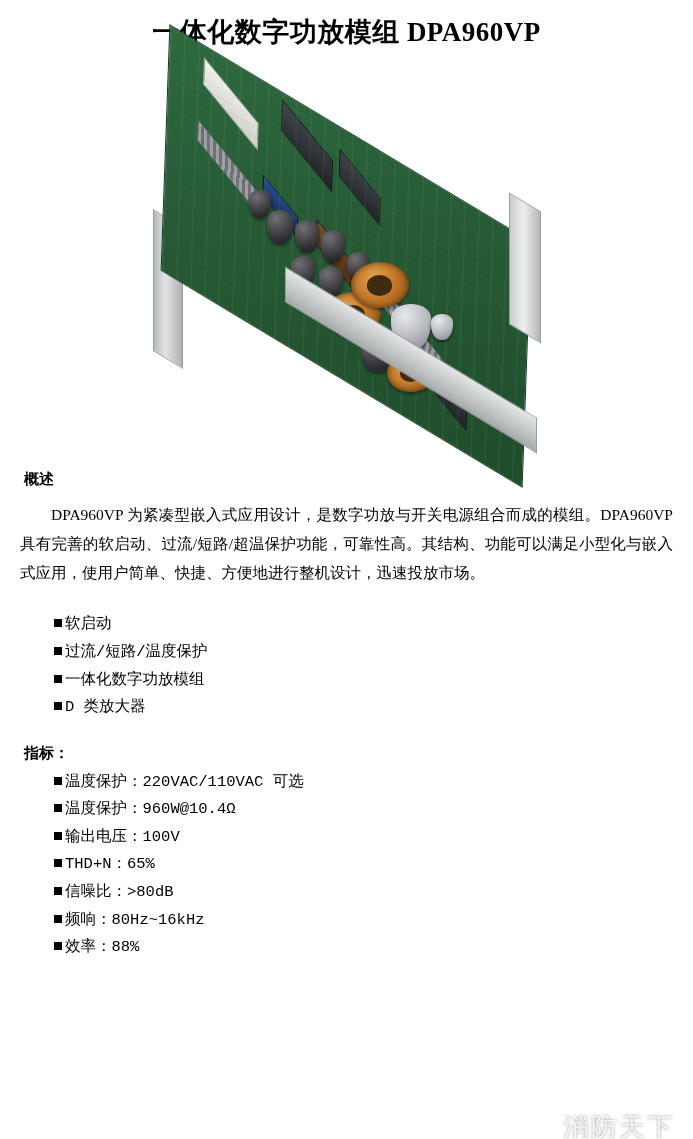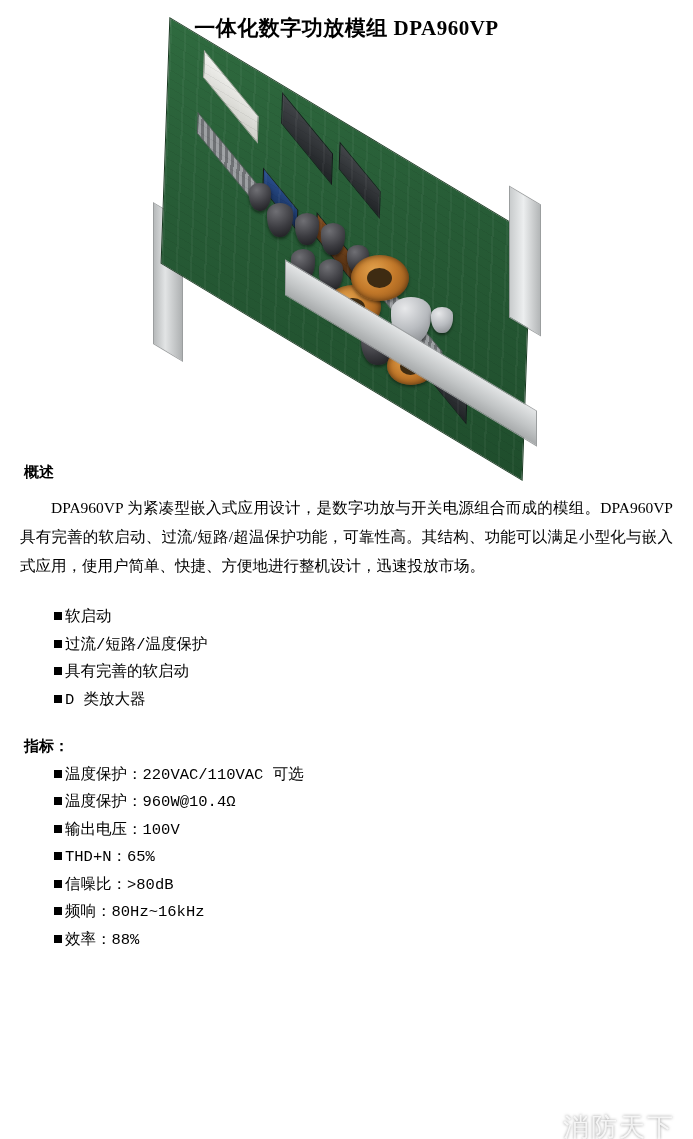--- a/index.html
+++ b/index.html
@@ -17,21 +17,21 @@
   }
   .page {
     position: relative;
     width: 693px;
     height: 1139px;
     box-sizing: border-box;
     padding: 0 8px;
   }
   .doc-title {
     text-align: center;
-    font-size: 21px;
+    font-size: 27px;
     font-family: "Liberation Serif", serif;
     margin: 16px 0 0 0;
     letter-spacing: 0.5px;
     line-height: 1.2;
   }
   .photo-wrap {
     margin: 48px auto 0 auto;
     width: 420px;
     height: 350px;
     position: relative;
@@ -275,21 +275,21 @@
 
   <div class="section">
     <h2 class="sec-head">概述</h2>
     <p class="para">DPA960VP 为紧凑型嵌入式应用设计，是数字功放与开关电源组合而成的模组。DPA960VP 具有完善的软启动、过流/短路/超温保护功能，可靠性高。其结构、功能可以满足小型化与嵌入式应用，使用户简单、快捷、方便地进行整机设计，迅速投放市场。</p>
   </div>
 
   <div class="section">
     <ul class="bullets">
       <li><span class="bullet-sq"></span><span>软启动</span></li>
       <li><span class="bullet-sq"></span><span>过流/短路/温度保护</span></li>
-      <li><span class="bullet-sq"></span><span>具有完善的软启动</span></li>
+      <li><span class="bullet-sq"></span><span>一体化数字功放模组</span></li>
       <li><span class="bullet-sq"></span><span>D 类放大器</span></li>
     </ul>
   </div>
 
   <div class="section spec-head">
     <h2 class="sec-head">指标：</h2>
     <ul class="bullets">
       <li><span class="bullet-sq"></span><span>温度保护：220VAC/110VAC 可选</span></li>
       <li><span class="bullet-sq"></span><span>温度保护：960W@10.4Ω</span></li>
       <li><span class="bullet-sq"></span><span>输出电压：100V</span></li>

